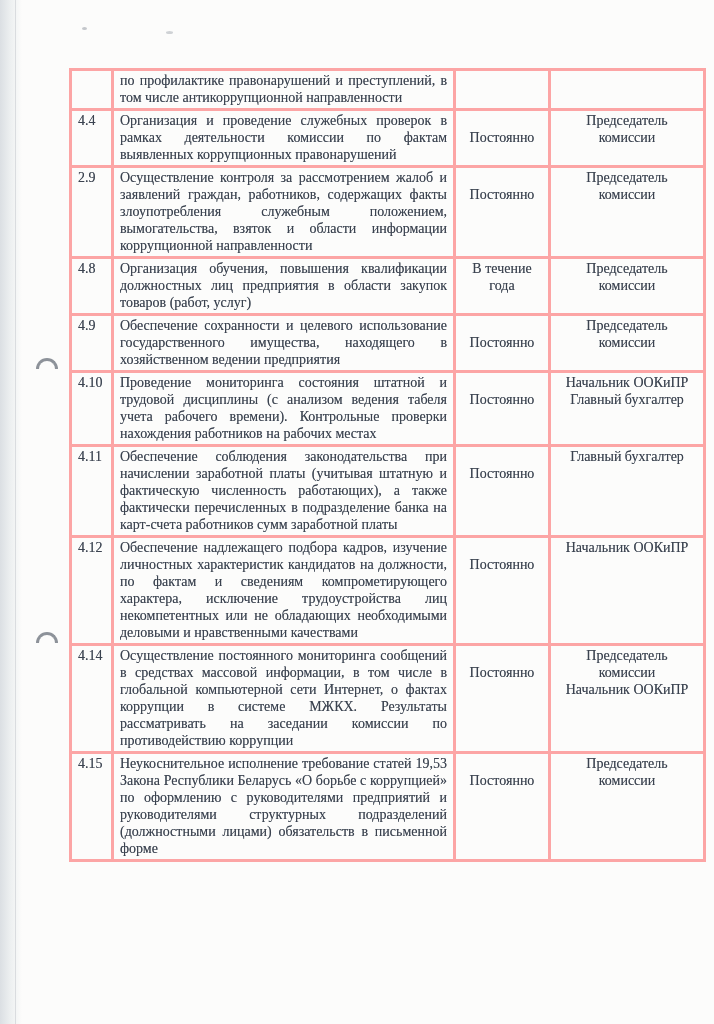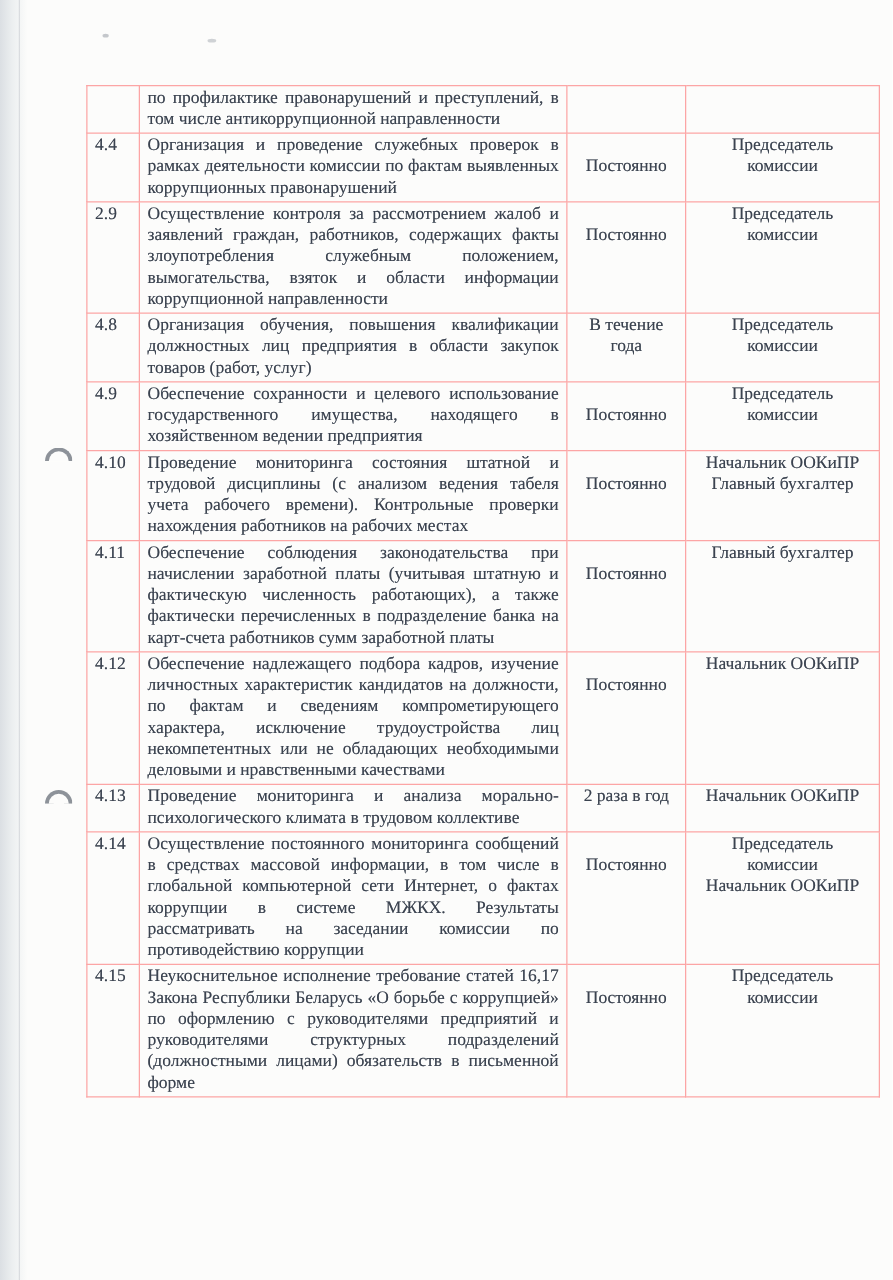--- a/index.html
+++ b/index.html
@@ -34,21 +34,21 @@
   
   .speck { position:absolute; border-radius:50%; }
   .speck-1 { left:82px; top:27px; width:5px; height:3px; background:#c4c7cb; }
   .speck-2 { left:166px; top:31px; width:7px; height:3px; background:#cfd2d5; }
 
   table.plan {
     position:absolute; left:69px; top:68px; width:634px;
     border-collapse:collapse; table-layout:fixed;
   }
   table.plan td {
-    border:1px solid #fca5a5;
+    border:3px solid #fca5a5;
     vertical-align:top;
     font-size:14px; line-height:17px;
     padding:1px 6px 2px 6px;
     text-shadow:0 0 0.4px rgba(59,67,80,.55);
   }
   col.w-num    { width:42px;  }
   col.w-desc   { width:342px; }
   col.w-period { width:95px;  }
   col.w-resp   { width:155px; }
 
@@ -145,40 +145,34 @@
   </tr>
 
   <tr>
     <td class="c-num">4.12</td>
     <td class="c-desc">Обеспечение надлежащего подбора кадров, изучение личностных характеристик кандидатов на должности, по фактам и сведениям компрометирующего характера, исключение трудоустройства лиц некомпетентных или не обладающих необходимыми деловыми и нравственными качествами</td>
     <td class="c-period">
 Постоянно</td>
     <td class="c-resp">Начальник ООКиПР</td>
   </tr>
 
-  <tr>
-    <td class="c-num">4.13</td>
-    <td class="c-desc">Проведение мониторинга и анализа морально-психологического климата в трудовом коллективе</td>
-    <td class="c-period">2 раза в год</td>
-    <td class="c-resp">Начальник ООКиПР</td>
-  </tr>
 
   <tr>
     <td class="c-num">4.14</td>
     <td class="c-desc">Осуществление постоянного мониторинга сообщений в средствах массовой информации, в том числе в глобальной компьютерной сети Интернет, о фактах коррупции в системе МЖКХ. Результаты рассматривать на заседании комиссии по противодействию коррупции</td>
     <td class="c-period">
 Постоянно</td>
     <td class="c-resp">Председатель
 комиссии
 Начальник ООКиПР</td>
   </tr>
 
   <tr>
     <td class="c-num">4.15</td>
-    <td class="c-desc">Неукоснительное исполнение требование статей 16,17 Закона Республики Беларусь «О борьбе с коррупцией» по оформлению с руководителями предприятий и руководителями структурных подразделений (должностными лицами) обязательств в письменной форме</td>
+    <td class="c-desc">Неукоснительное исполнение требование статей 19,53 Закона Республики Беларусь «О борьбе с коррупцией» по оформлению с руководителями предприятий и руководителями структурных подразделений (должностными лицами) обязательств в письменной форме</td>
     <td class="c-period">
 Постоянно</td>
     <td class="c-resp">Председатель
 комиссии</td>
   </tr>
 </tbody>
   </table>
 </div>
 
 </body></html>

